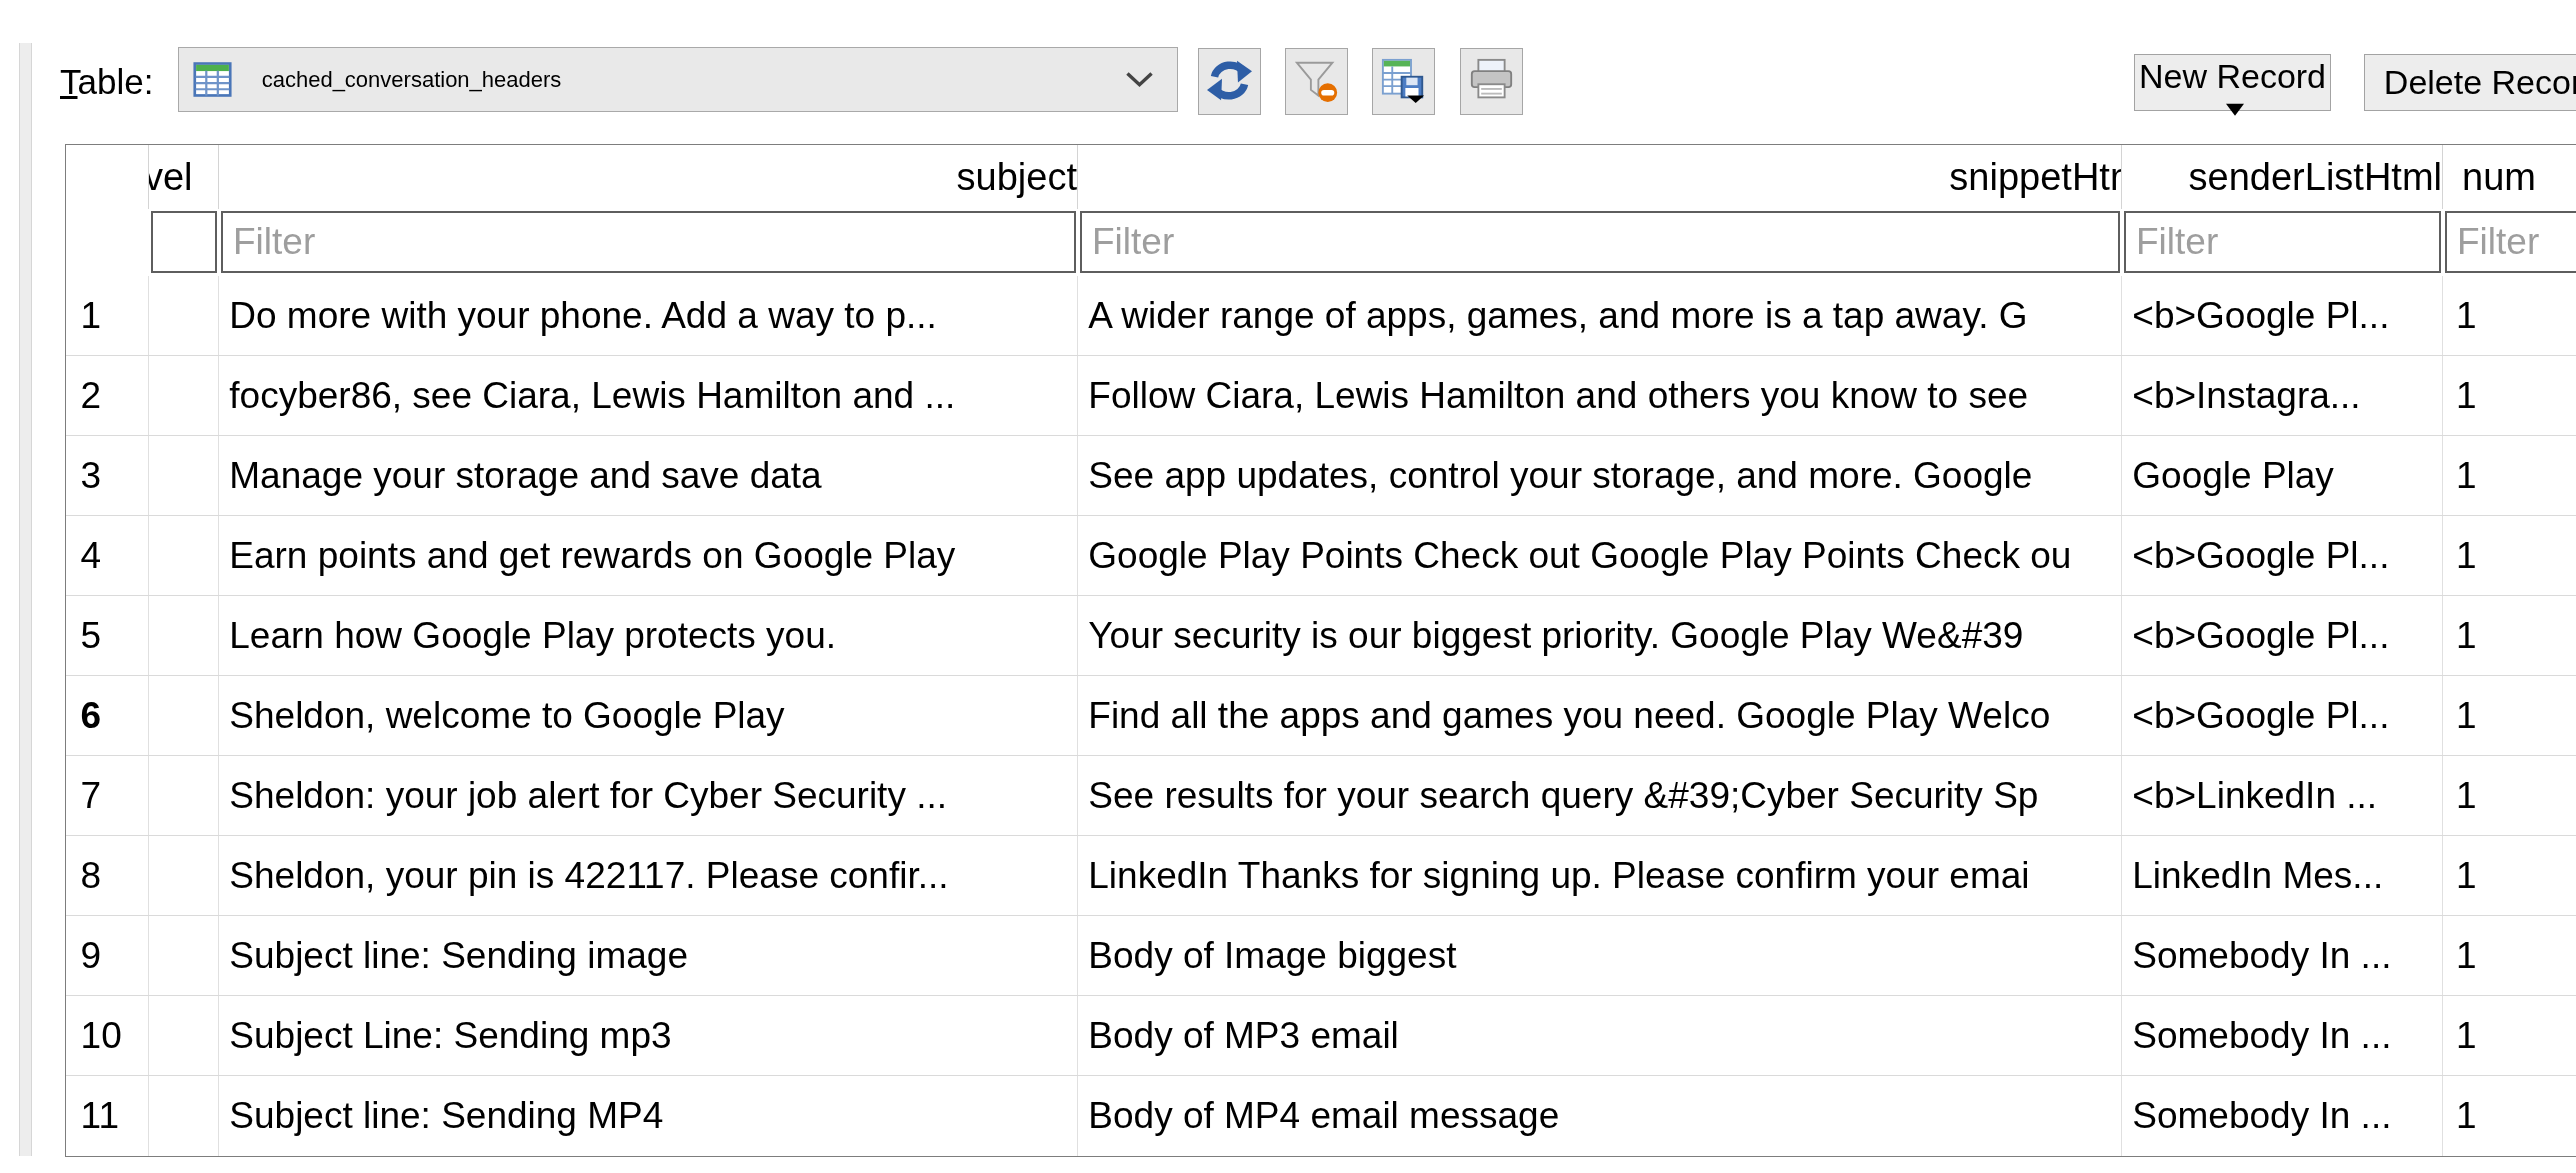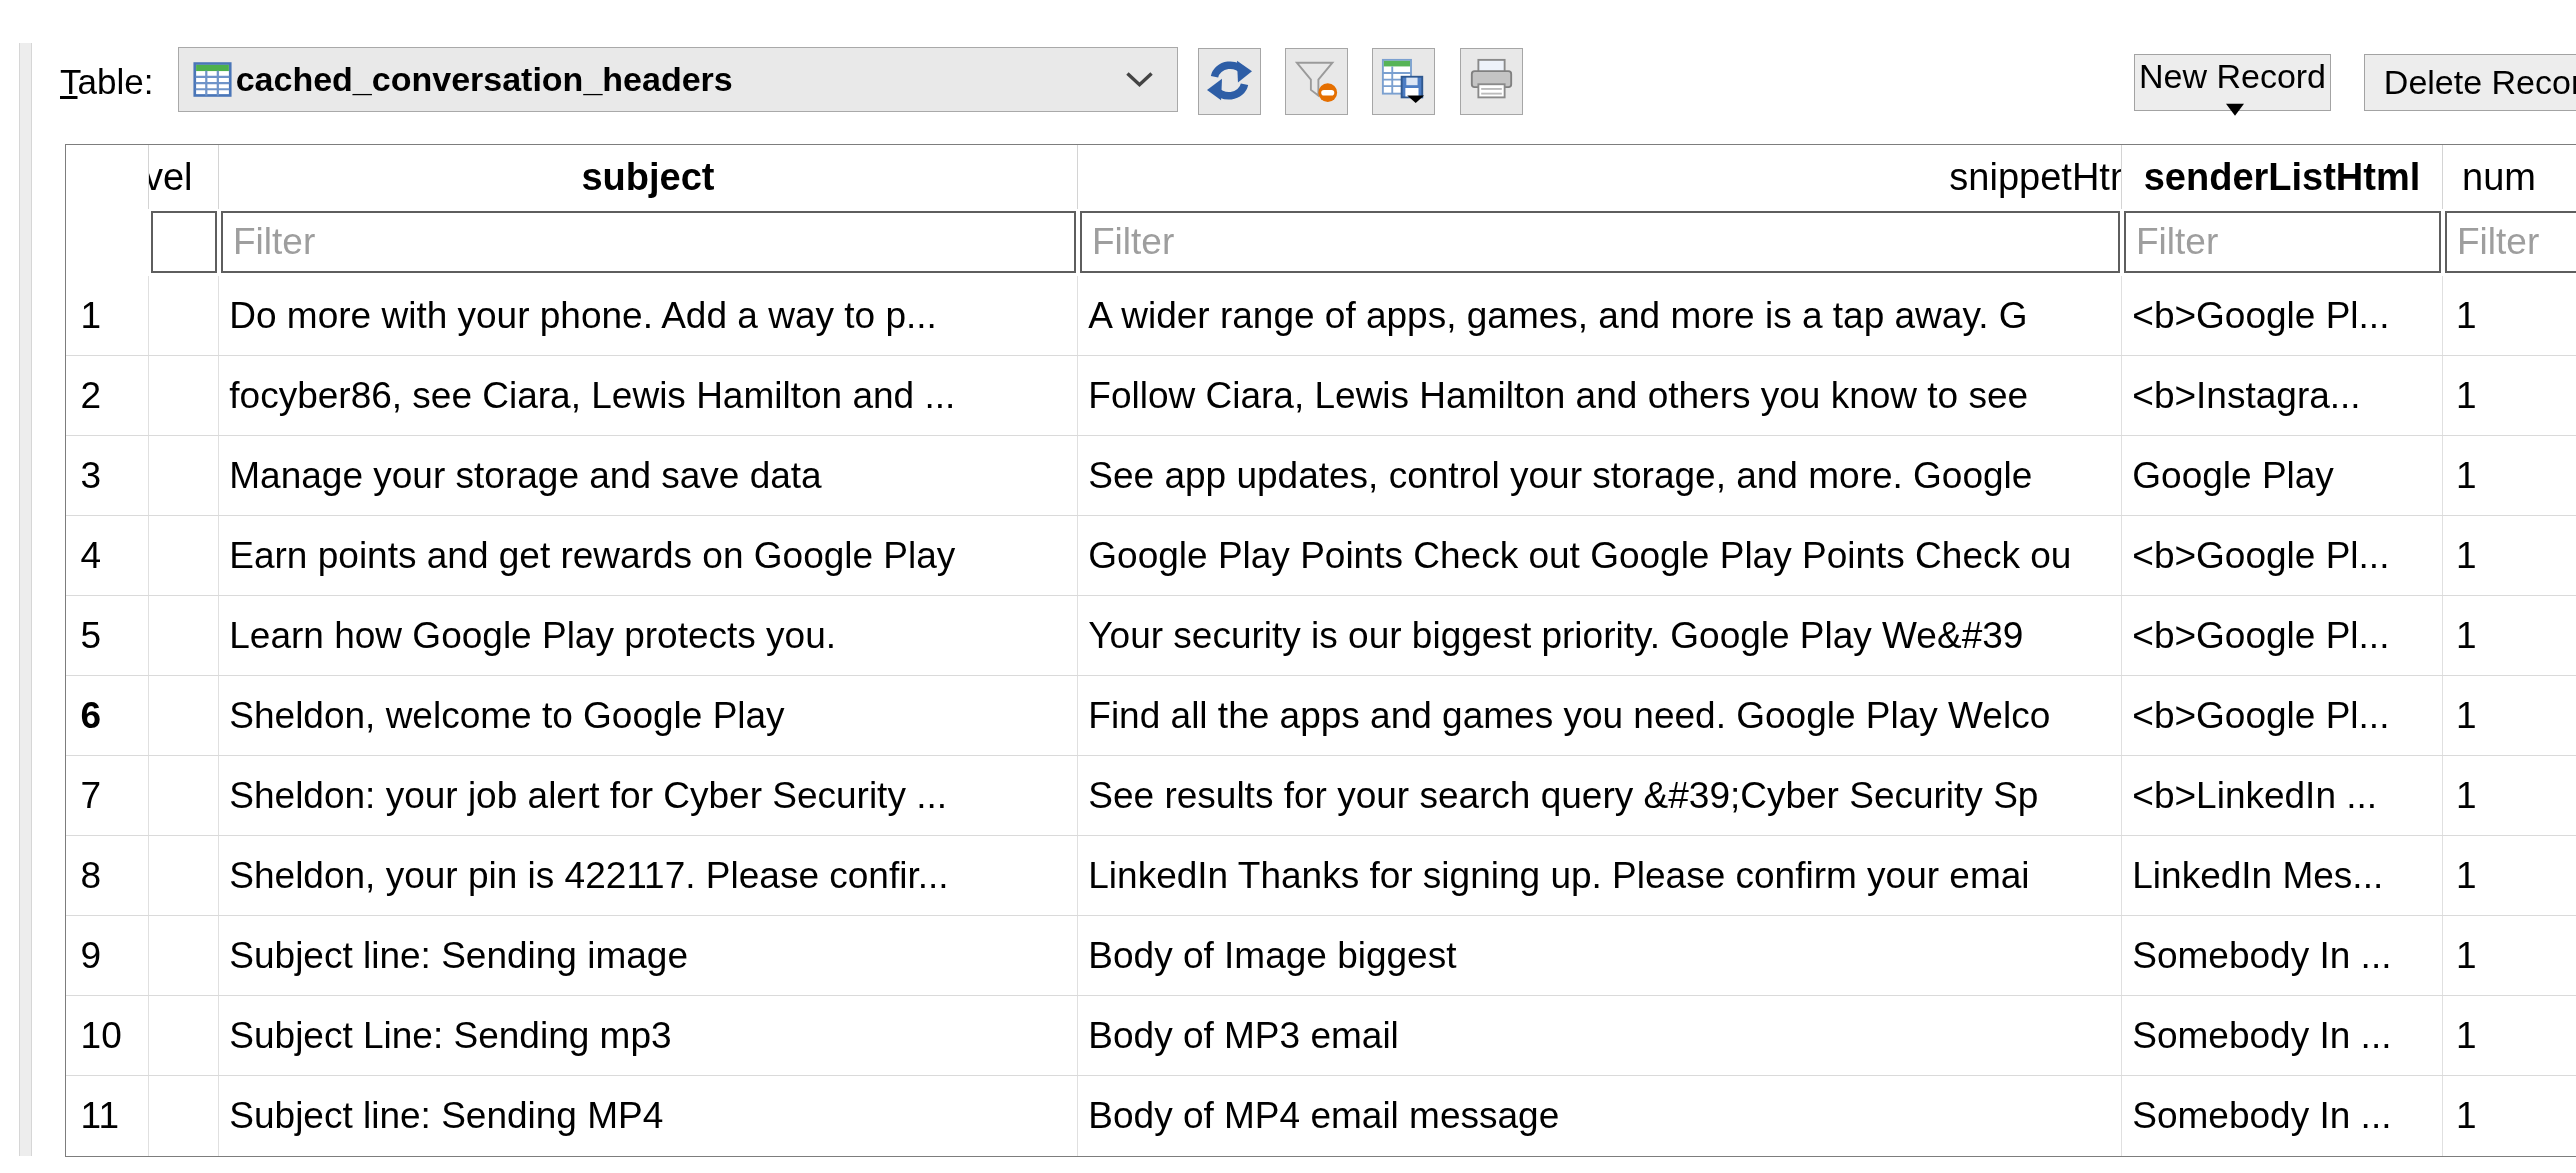--- a/index.html
+++ b/index.html
@@ -9,39 +9,39 @@
   }
   
   .divider{position:absolute;left:19px;top:43px;width:13px;height:1113px;
     background:#ededed;border-left:0.9px solid #d6d6d6;border-right:0.9px solid #d6d6d6;box-sizing:border-box;}
   
   .tbl-label{position:absolute;left:60px;top:62px;font-size:35px;}
   .tbl-label .mn{text-decoration:underline;}
   .combo{position:absolute;left:178px;top:47px;width:1000px;height:65px;background:#e9e9e9;
     border:1.7px solid #a9a9a9;box-sizing:border-box;display:flex;align-items:center;cursor:default;}
   .combo .cicon{margin-left:13.7px;display:flex;}
-  .combo .cval{margin-left:4px;font-size:34px;white-space:nowrap;font-weight:bold;}
+  .combo .cval{margin-left:30px;font-size:22px;white-space:nowrap;}
   .combo .chev{margin-left:auto;margin-right:22px;display:flex;}
   .ibtn{position:absolute;top:48px;width:63px;height:67px;background:#e8e8e8;
     border:1.7px solid #a6a6a6;box-sizing:border-box;display:flex;align-items:center;justify-content:center;}
   #btn-refresh{left:1198px}#btn-clearfilter{left:1285px}#btn-save{left:1372px}#btn-print{left:1460px}
   .pbtn{position:absolute;top:54px;height:57px;background:#ededed;border:1.7px solid #a3a3a3;
     box-sizing:border-box;display:flex;align-items:center;justify-content:center;font-size:34px;white-space:nowrap;flex-direction:column;}
   #btn-new{left:2134px;width:197px}
   #btn-del{left:2364px;width:257px}
   .dd{width:0;height:0;border-left:9.4px solid transparent;border-right:9.4px solid transparent;
     border-top:12px solid #000;margin-left:4.3px;transform:translateY(7.7px);}
   
   .grid{position:absolute;left:65px;top:144px;width:2592px;border:1.7px solid #7d7d7d;background:#fff;}
   .c0{width:83px}.c1{width:70px}.c2{width:859px}.c3{width:1044px}.c4{width:321px}.c5{width:214px}
   .gh{display:flex;height:64px;}
   .hc{box-sizing:border-box;border-right:0.9px solid #d4d4d4;display:flex;align-items:center;
     overflow:hidden;font-size:38px;flex:none;}
   .hc:last-child{border-right:none;}
-  .hc.center{justify-content:center;font-weight:bold;}
+  .hc.center{justify-content:flex-end;}
   .hc.hend{justify-content:flex-end;}
   .hc .clipL{margin-left:-5.1px;white-space:nowrap;}
   .hc .clipR{margin-right:-29px;white-space:nowrap;}
   .hc .padL{padding-left:19px;white-space:nowrap;}
   .gf{display:flex;height:67px;background:#fff;}
   .fc{box-sizing:border-box;flex:none;padding:1.7px 1.7px 3.4px 1.7px;}
   .fbox{height:100%;border:2.6px solid #5e5e5e;box-sizing:border-box;display:flex;align-items:center;background:#fff;}
   .fbox input{border:none;outline:none;width:100%;height:100%;font-size:37px;padding:0 0 0 10.3px;
     background:transparent;font-family:"Liberation Sans",sans-serif;color:#ec4899;}
   .fbox input::placeholder{color:#9e9e9e;opacity:1;}

